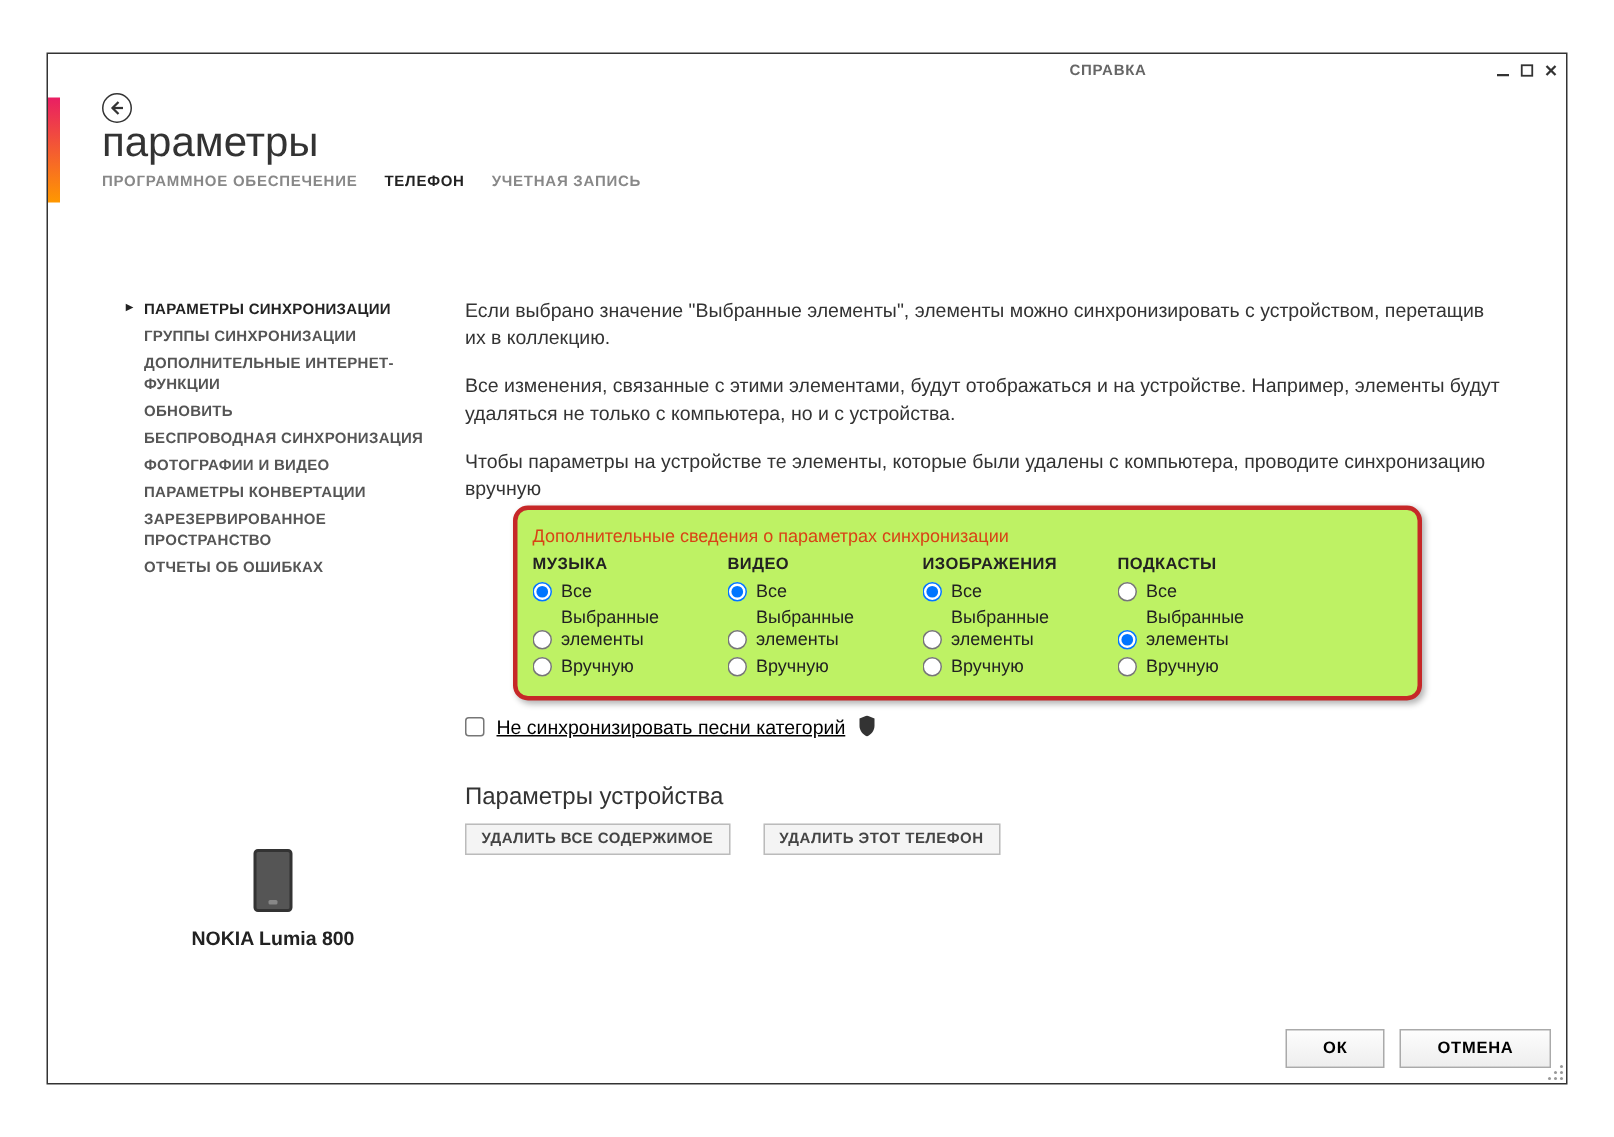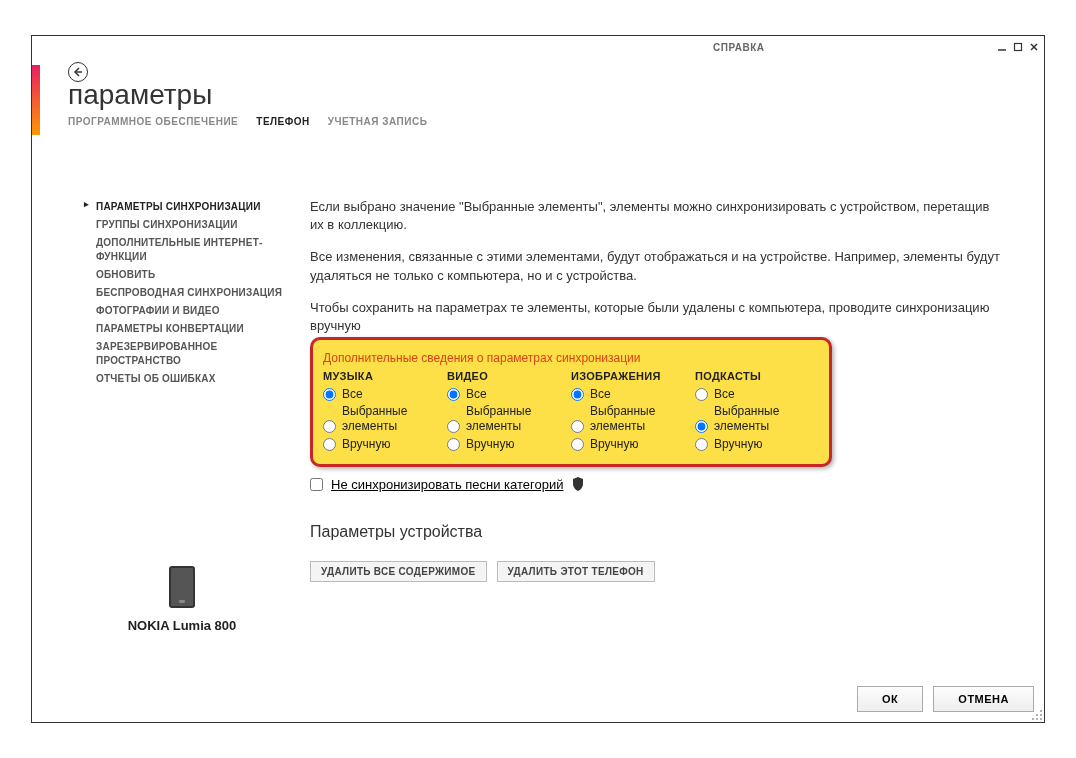--- a/index.html
+++ b/index.html
@@ -17,33 +17,33 @@
   .sidebar { position: absolute; top: 162px; left: 54px; width: 200px; }
   .side-item { font-size: 10px; font-weight: 700; color: #555; padding: 2px 0 2px 10px; line-height: 1.4; cursor: pointer; letter-spacing: .2px; }
   .side-item.active { color: #222; position: relative; }
   .side-item.active::before { content: "▸"; position: absolute; left: -2px; top: 0px; font-size: 9px; }
   .device { position: absolute; top: 530px; left: 75px; width: 150px; text-align: center; }
   .phone-icon { width: 26px; height: 42px; background: #555; border: 2px solid #333; border-radius: 3px; margin: 0 auto 10px; position: relative; }
   .phone-icon::after { content: ""; position: absolute; bottom: 3px; left: 50%; transform: translateX(-50%); width: 6px; height: 3px; background: #888; border-radius:1px; }
   .device-name { font-size: 13px; font-weight: 600; color: #222; }
   .content { position: absolute; top: 162px; left: 278px; width: 690px; }
   .para { font-size: 13px; color: #333; line-height: 1.4; margin-bottom: 14px; }
-  .highlight-box { border: 3px solid #c62828; border-radius: 10px; padding: 8px 10px 10px; margin-top: -2px; box-shadow: 2px 2px 4px rgba(0,0,0,0.3); width: 522px; background:#fde047; position:relative; }
+  .highlight-box { border: 3px solid #c62828; border-radius: 10px; padding: 8px 10px 10px; margin-top: -2px; box-shadow: 2px 2px 4px rgba(0,0,0,0.3); width: 606px; background:#bef264; position:relative;margin-left:32px; }
   .sync-link { color: #d84315; font-size: 12px; cursor: pointer; }
   .cat-row { display: flex; gap: 0; margin-top: 4px; }
   .cat-col { width: 130px; }
   .cat-head { font-size: 11px; font-weight: 700; color: #222; margin-bottom: 4px; letter-spacing: .3px; }
   .radio-opt { display: flex; align-items: flex-end; gap: 6px; font-size: 12px; color: #222; margin-bottom: 3px; cursor: pointer; }
   .radio-opt input { margin-top: 2px; cursor: pointer; }
   .radio-label { line-height: 1.2; }
   .check-row { display: flex; align-items: center; gap: 8px; margin-top: 10px; font-size: 13px; text-decoration: underline; }
   .check-row input { cursor: pointer; }
   .shield-icon { width: 12px; height: 14px; display:inline-block; vertical-align:middle;}
   .dev-params-head { font-size: 16px; font-weight: 400; color: #333; margin-top: 31px; }
-  .btn-row { display: flex; gap: 10px; margin-top: 20px; }
+  .btn-row { display: flex; gap: 22px; margin-top: 8px; }
   .flat-btn { font-size: 10px; font-weight: 600; letter-spacing: .3px; padding: 4px 10px; border: 1px solid #bbb; background: #f4f4f4; cursor: pointer; color: #444; }
   .footer { position: absolute; bottom: 10px; right: 10px; display: flex; gap: 10px; padding-left: 28px; }
   .dlg-btn { font-size: 11px; font-weight: 700; padding: 6px 24px; border: 1px solid #aaa; background: linear-gradient(#fdfdfd,#eee); cursor: pointer; letter-spacing: .5px; }
   .resize-grip { position:absolute; bottom:1px; right:1px; width:12px; height:12px; }
   .resize-grip svg { display:block; }
 </style>
 </head>
 <body>
 
 <div class="window">
@@ -95,21 +95,21 @@
   </div>
 
   <div class="device">
     <div class="phone-icon"></div>
     <div class="device-name">NOKIA Lumia 800</div>
   </div>
 
   <div class="content">
     <div class="para">Если выбрано значение "Выбранные элементы", элементы можно синхронизировать с устройством, перетащив их в коллекцию.</div>
     <div class="para">Все изменения, связанные с этими элементами, будут отображаться и на устройстве. Например, элементы будут удаляться не только с компьютера, но и с устройства.</div>
-    <div class="para" style="margin-bottom:4px">Чтобы сохранить на параметрах те элементы, которые были удалены с компьютера, проводите синхронизацию вручную</div>
+    <div class="para" style="margin-bottom:4px">Чтобы параметры на устройстве те элементы, которые были удалены с компьютера, проводите синхронизацию вручную</div>
 
     <div class="highlight-box">
       <span class="sync-link">Дополнительные сведения о параметрах синхронизации</span>
       <div class="cat-row">
         <div class="cat-col">
           <div class="cat-head">МУЗЫКА</div>
           <label class="radio-opt">
               <input type="radio" name="music" checked="" style="">
               <span class="radio-label">Все</span>
             </label>

